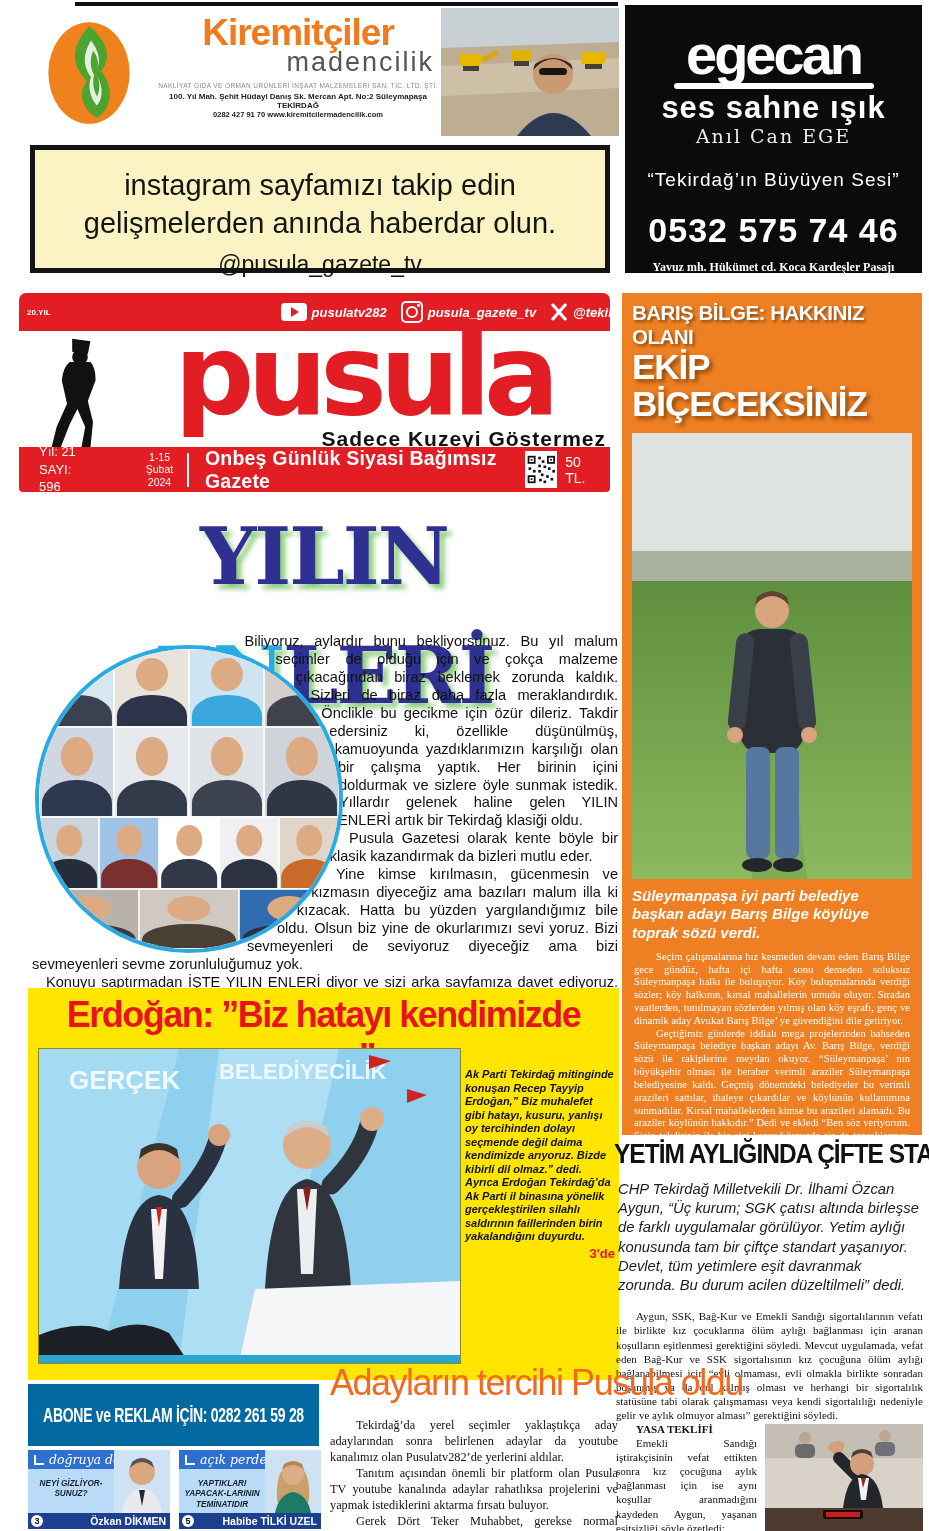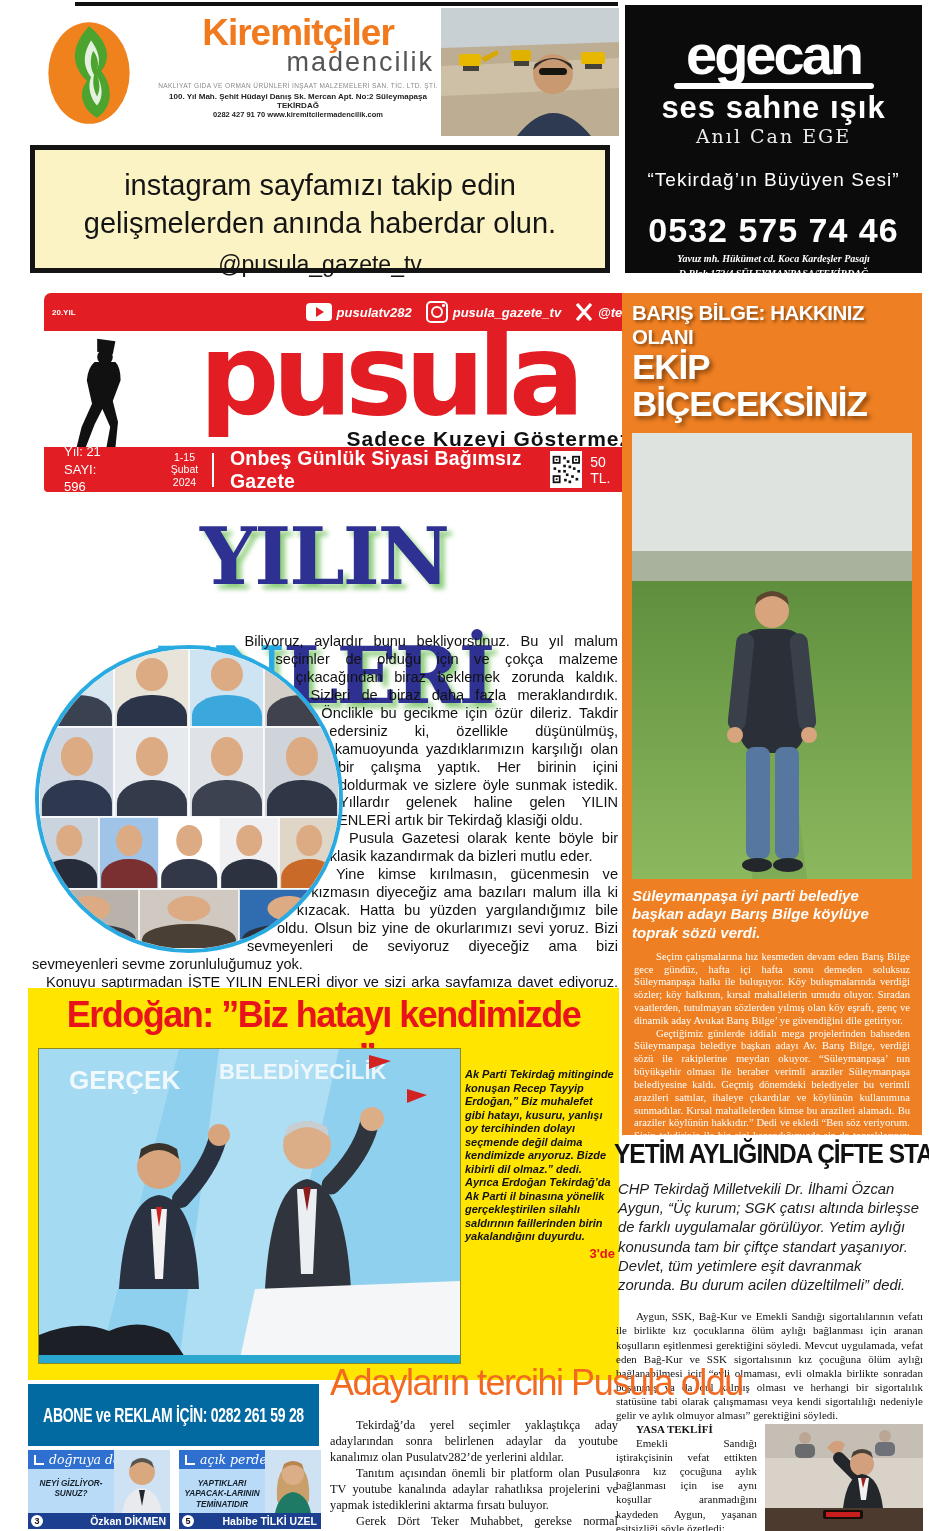--- a/index.html
+++ b/index.html
@@ -22,31 +22,31 @@
   .kir-photo{left:413px;top:0;width:178px;height:128px;}
 
   
   .ad-ege{left:625px;top:5px;width:297px;height:268px;background:#0b0b0b;color:#fff;text-align:center;}
   .ege-title{font-size:56px;font-weight:bold;letter-spacing:-3px;line-height:1;margin-top:22px;}
   .ege-underline{width:200px;height:6px;background:#fff;border-radius:3px;margin:0 auto;}
   .ege-sub{font-size:31px;font-weight:bold;letter-spacing:1px;line-height:1.1;margin-top:2px;}
   .ege-person{font-size:19px;font-family:"DejaVu Serif",serif;opacity:.92;margin-top:0px;letter-spacing:2px;}
   .ege-slogan{font-size:19px;margin-top:22px;letter-spacing:1px;}
   .ege-phone{font-size:34px;font-weight:bold;margin-top:20px;letter-spacing:1px;}
-  .ege-addr{font-size:10px;font-weight:bold;font-family:"Liberation Serif",serif;margin-top:1px;line-height:1.5;font-style:italic;}
+  .ege-addr{font-size:12px;font-weight:bold;font-family:"Liberation Serif",serif;margin-top:8px;line-height:1.5;}
 
   
   .box-insta{left:30px;top:145px;width:570px;height:118px;background:#fbf3c4;border:5px solid #141414;
              text-align:center;color:#141414;}
   .insta-l{font-size:29px;line-height:1.32;}
   .insta-h{font-size:23px;margin-top:8px;}
   .box-insta .pad{padding-top:16px;}
 
   
-  .masthead{left:44px;top:293px;width:591px;height:199px;}
+  .masthead{left:19px;top:293px;width:591px;height:199px;}
   .social-bar{position:absolute;left:0;top:0;width:591px;height:38px;background:#e21d24;border-radius:7px 7px 0 0;
               display:flex;align-items:center;color:#fff;}
   .nazar{width:26px;height:26px;margin-left:6px;}
   .badge-20{font-size:8px;font-weight:bold;margin-left:2px;}
   .soc-group{display:flex;align-items:center;margin-left:14px;gap:5px;}
   .soc-label{font-size:13px;font-style:italic;font-weight:bold;}
   .yt-icon{width:26px;height:18px;background:#fff;border-radius:4px;position:relative;}
   .yt-icon::after{content:"";position:absolute;left:10px;top:4px;border-left:8px solid #e21d24;
                   border-top:5px solid transparent;border-bottom:5px solid transparent;}
   .ig-icon{width:18px;height:18px;border:2px solid #fff;border-radius:5px;position:relative;}

